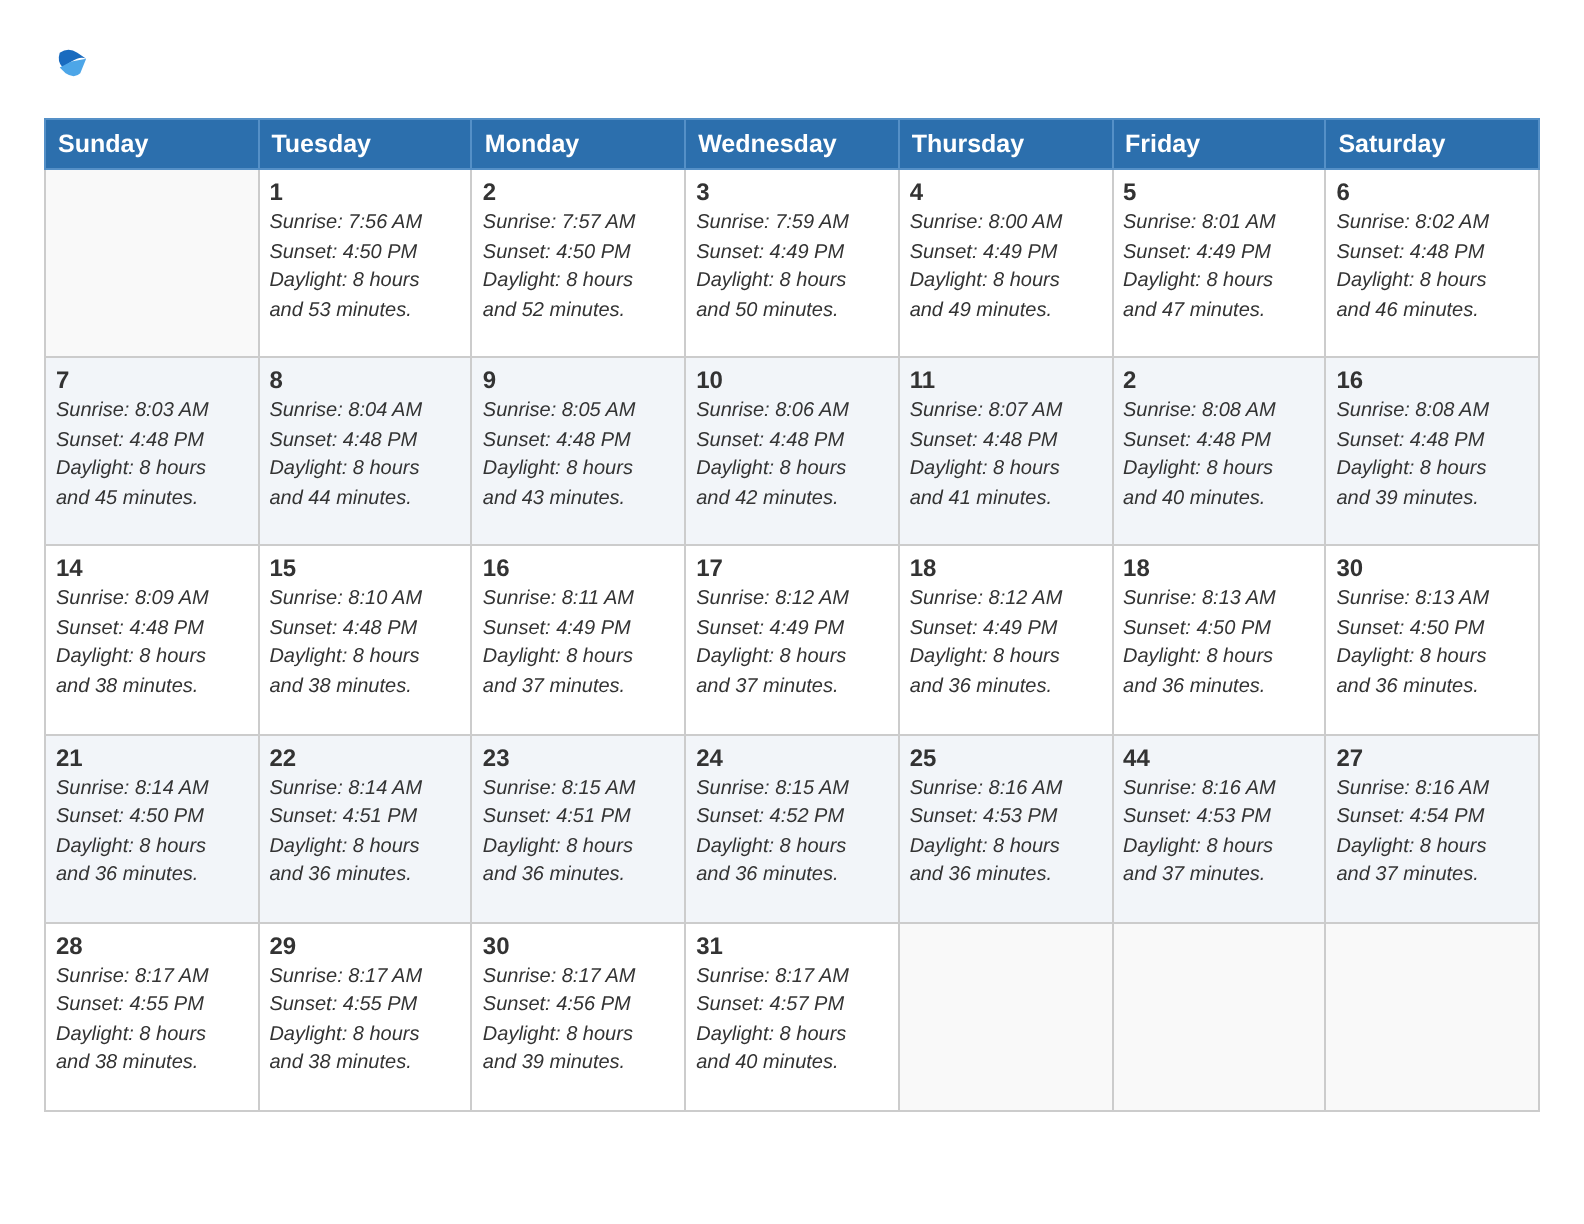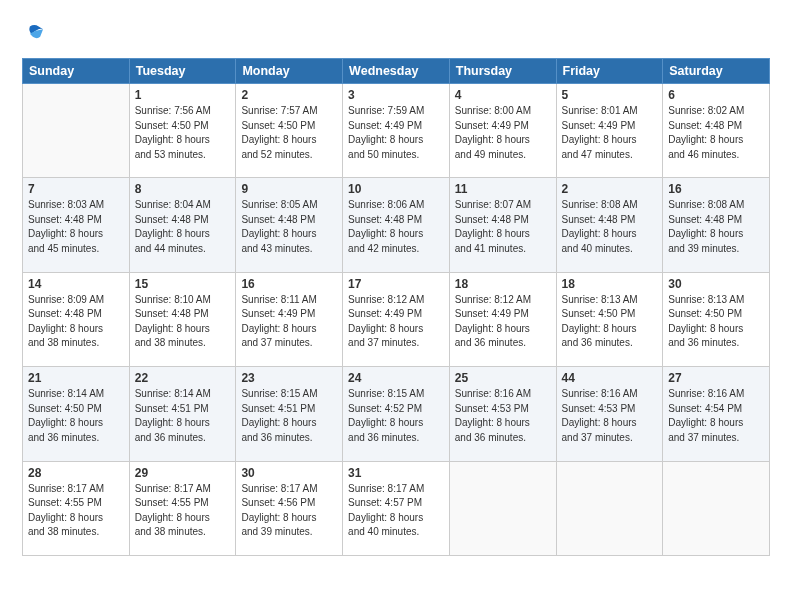--- a/index.html
+++ b/index.html
@@ -81,20 +81,21 @@
     .day-num {
       font-weight: bold;
       font-size: 12px;
       margin-bottom: 2px;
       display: block;
     }
     .cell-text {
       font-size: 10px;
       line-height: 1.45;
       color: #333;
+      font-style: italic;
     }
     .empty-cell {
       background: #f9f9f9;
     }
     .row-alt td {
       background: #f2f5f9;
     }
   </style>
 </head>
 <body>

